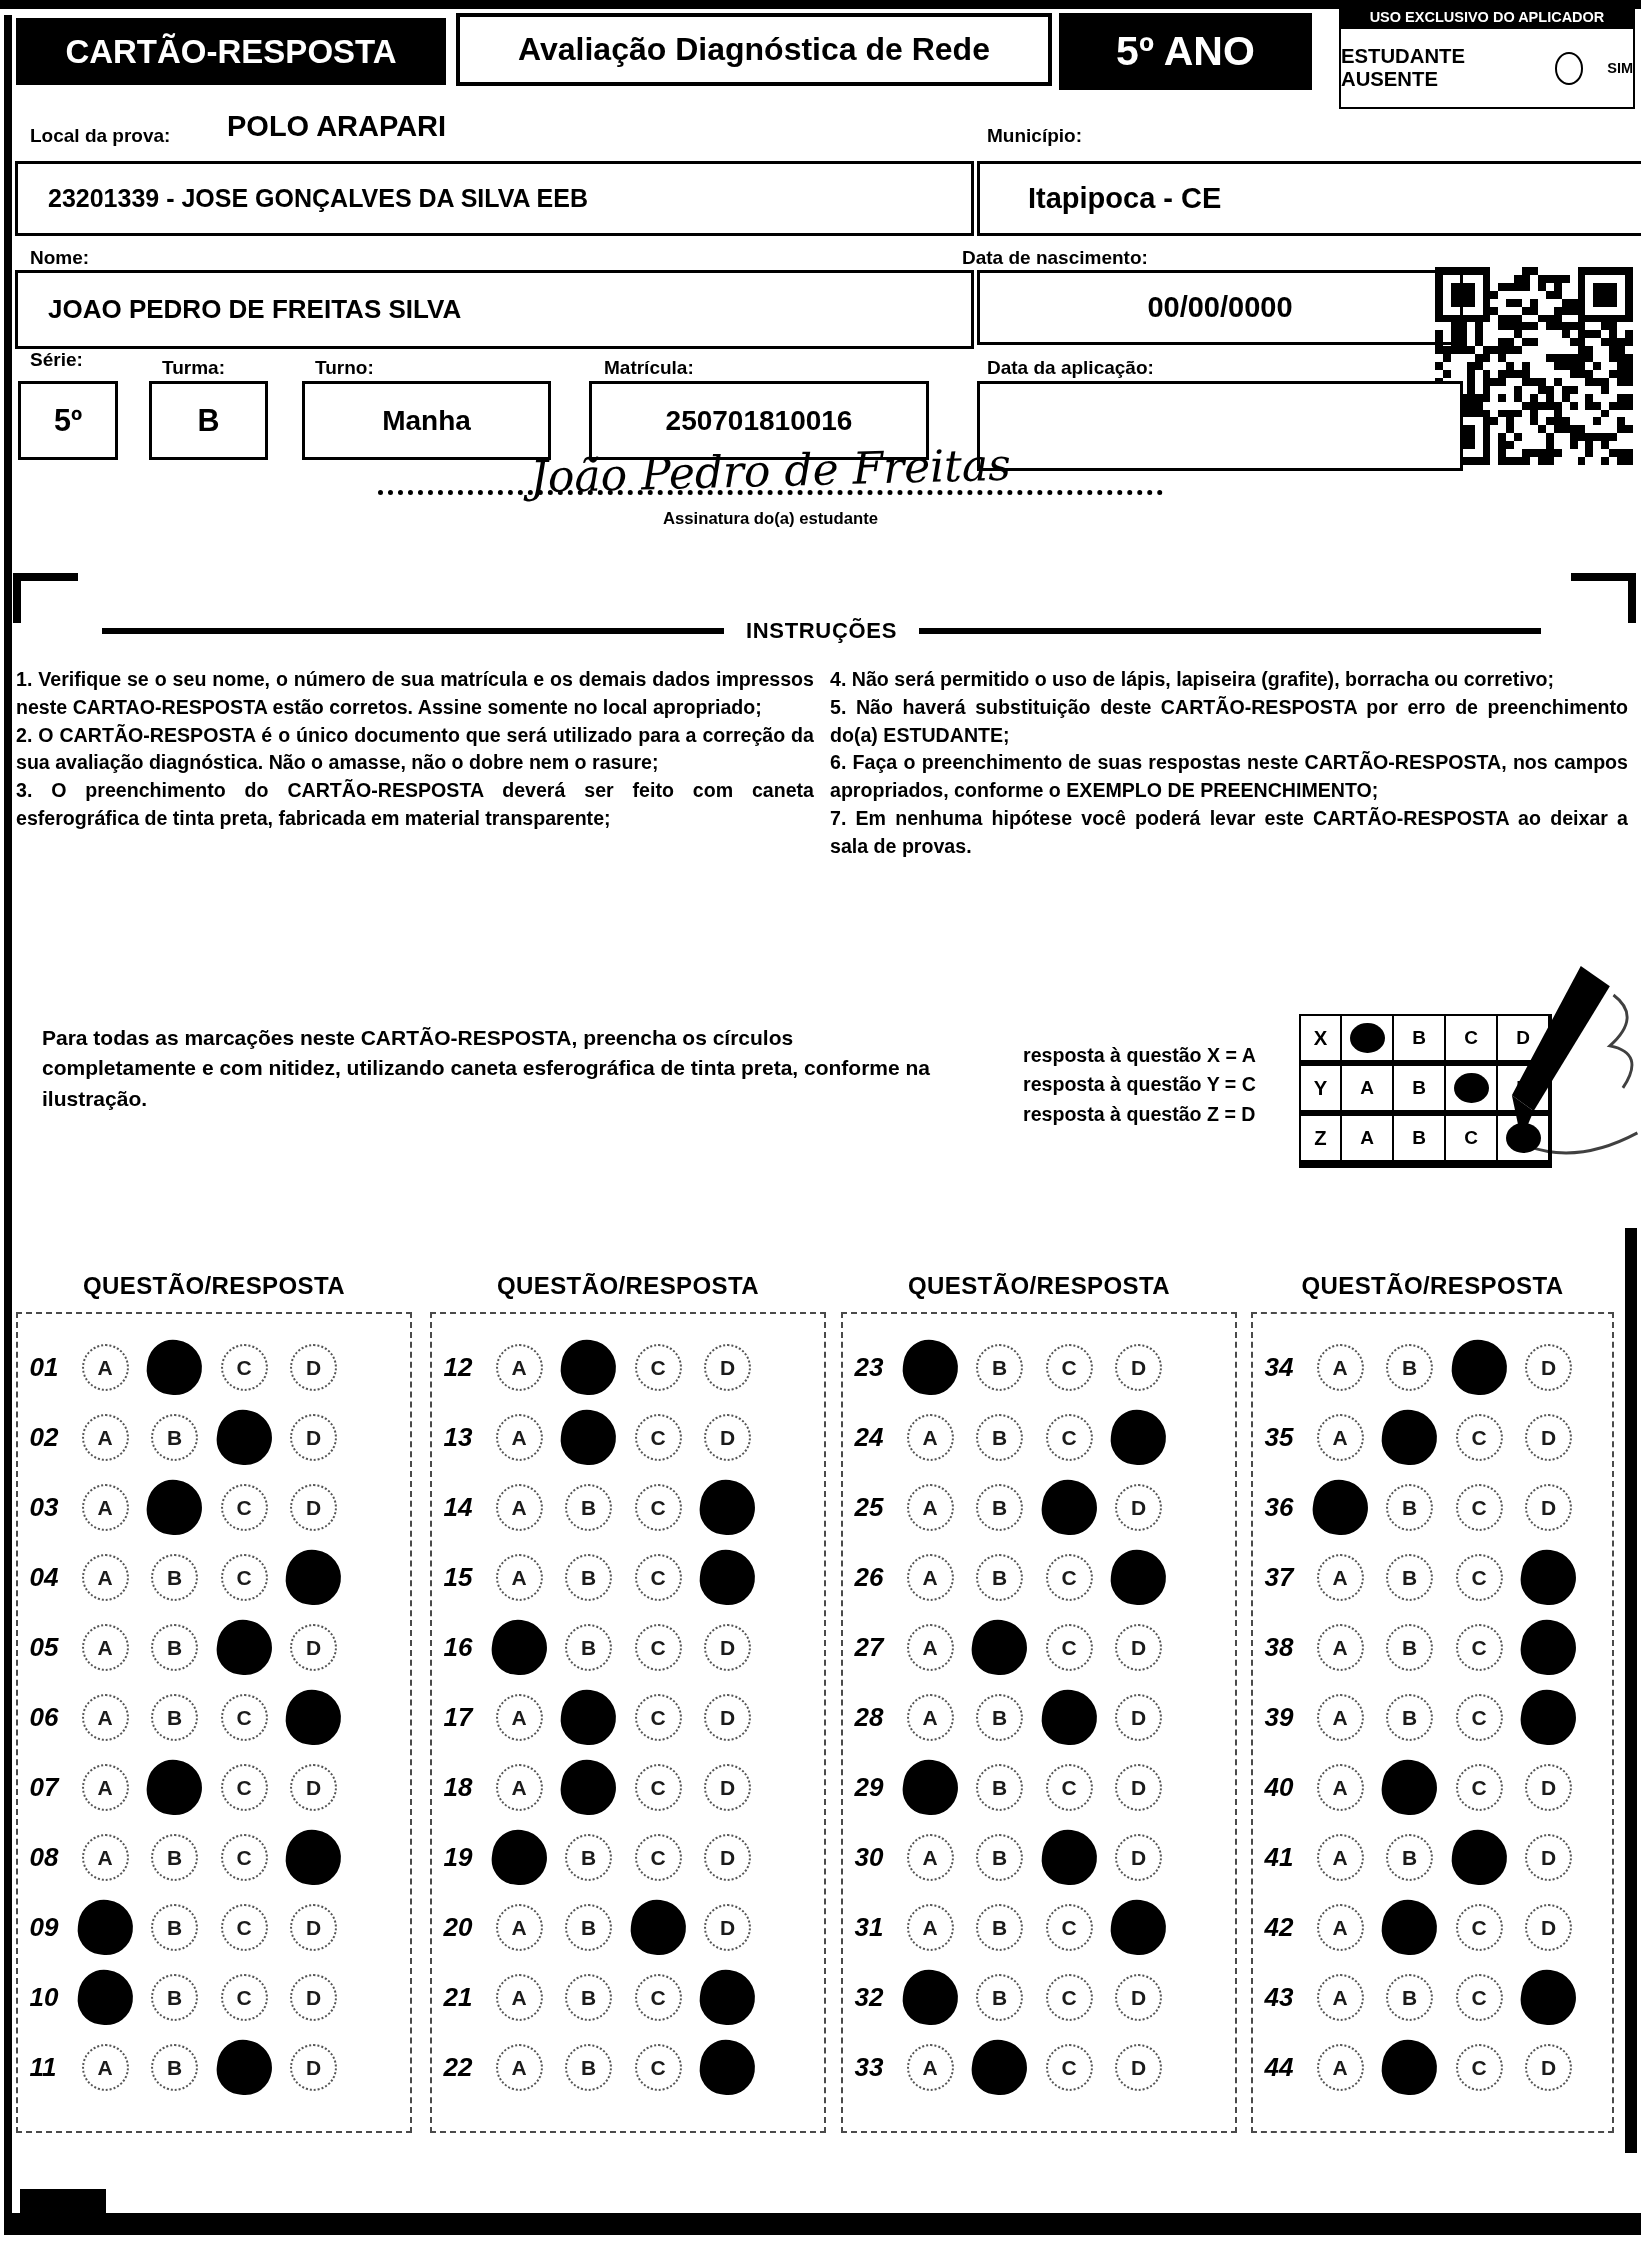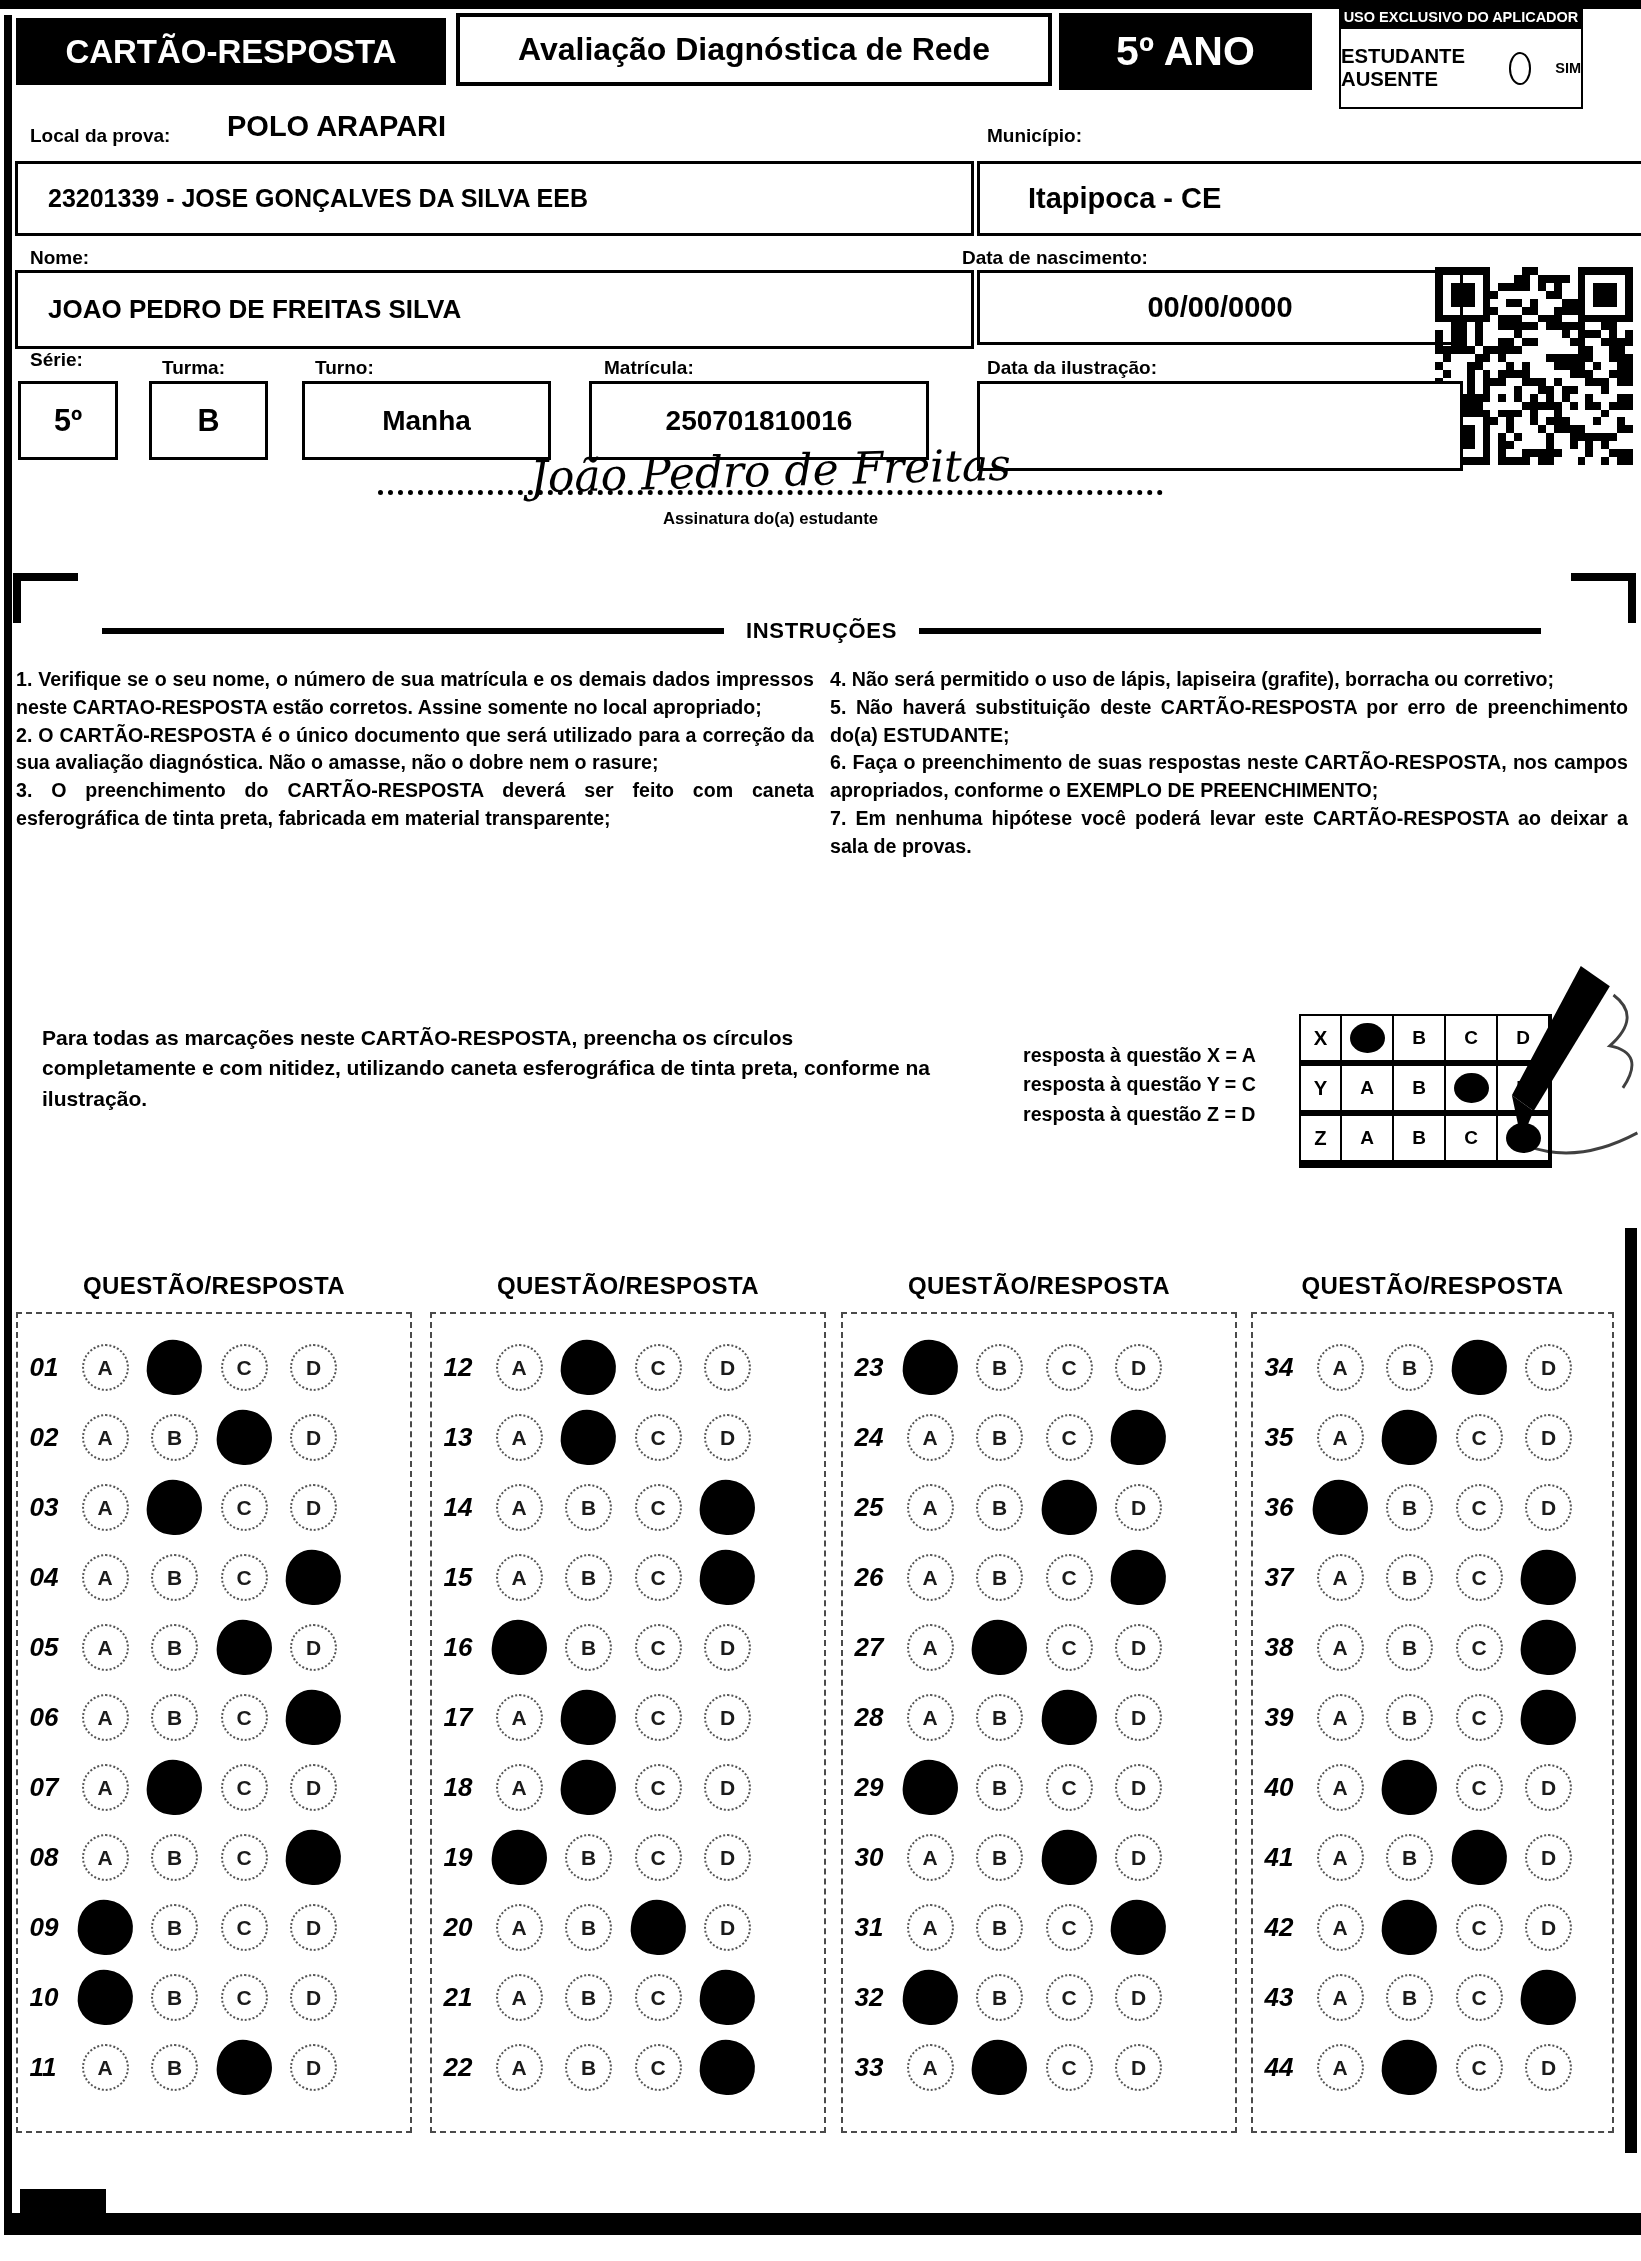--- a/index.html
+++ b/index.html
@@ -64,21 +64,21 @@
 
   <div class="abs whitebox" style="left:456px;top:13px;width:596px;height:73px;box-sizing:border-box">
     <span style="font-size:32px;font-weight:bold">Avaliação Diagnóstica de Rede</span>
   </div>
   <div class="abs blackbox" style="left:16px;top:18px;width:430px;height:67px">
     <span style="font-size:33px;font-weight:bold">CARTÃO-RESPOSTA</span>
   </div>
   <div class="abs blackbox" style="left:1059px;top:13px;width:253px;height:77px">
     <span style="font-size:41px;font-weight:bold">5º ANO</span>
   </div>
-  <div class="abs" style="left:1339px;top:4.4px;width:244px">
+  <div class="abs" style="left:1339px;top:4.4px;width:296px">
     <div class="aplic-head">USO EXCLUSIVO DO APLICADOR</div>
     <div class="aplic-body">
       <span style="font-size:20.3px;font-weight:bold">ESTUDANTE AUSENTE</span>
       <span class="circ"></span>
       <span style="font-size:14.5px;font-weight:bold">SIM</span>
     </div>
   </div>
 
   <span class="abs lbl" style="left:22px;top:125px">Local da prova:</span>
   <span class="abs" style="left:227px;top:110px;font-size:29px;font-weight:bold">POLO ARAPARI</span>
@@ -726,21 +726,21 @@
 
   <span class="abs lbl" style="left:154px;top:357px">Turma:</span>
   <div class="abs field center" style="left:149px;top:381px;width:113px;height:73px;font-size:30.5px">B</div>
 
   <span class="abs lbl" style="left:307px;top:357px">Turno:</span>
   <div class="abs field center" style="left:302px;top:381px;width:243px;height:73px;font-size:28px">Manha</div>
 
   <span class="abs lbl" style="left:596px;top:357px">Matrícula:</span>
   <div class="abs field center" style="left:589px;top:381px;width:334px;height:73px;font-size:28px">250701810016</div>
 
-  <span class="abs lbl" style="left:979px;top:357px">Data da ilustração:</span>
+  <span class="abs lbl" style="left:979px;top:357px">Data da aplicação:</span>
   <div class="abs field center" style="left:977px;top:381px;width:480px;height:84px;font-size:28px"></div>
 
   <div class="sig-wrap">
     <span class="sig-name">João Pedro de Freitas</span>
     <div class="sig-line"></div>
     <div class="sig-lbl">Assinatura do(a) estudante</div>
   </div>
 
   <div class="abs divider" style="left:102px;top:618px;width:1439px">
     <div class="line"></div>

